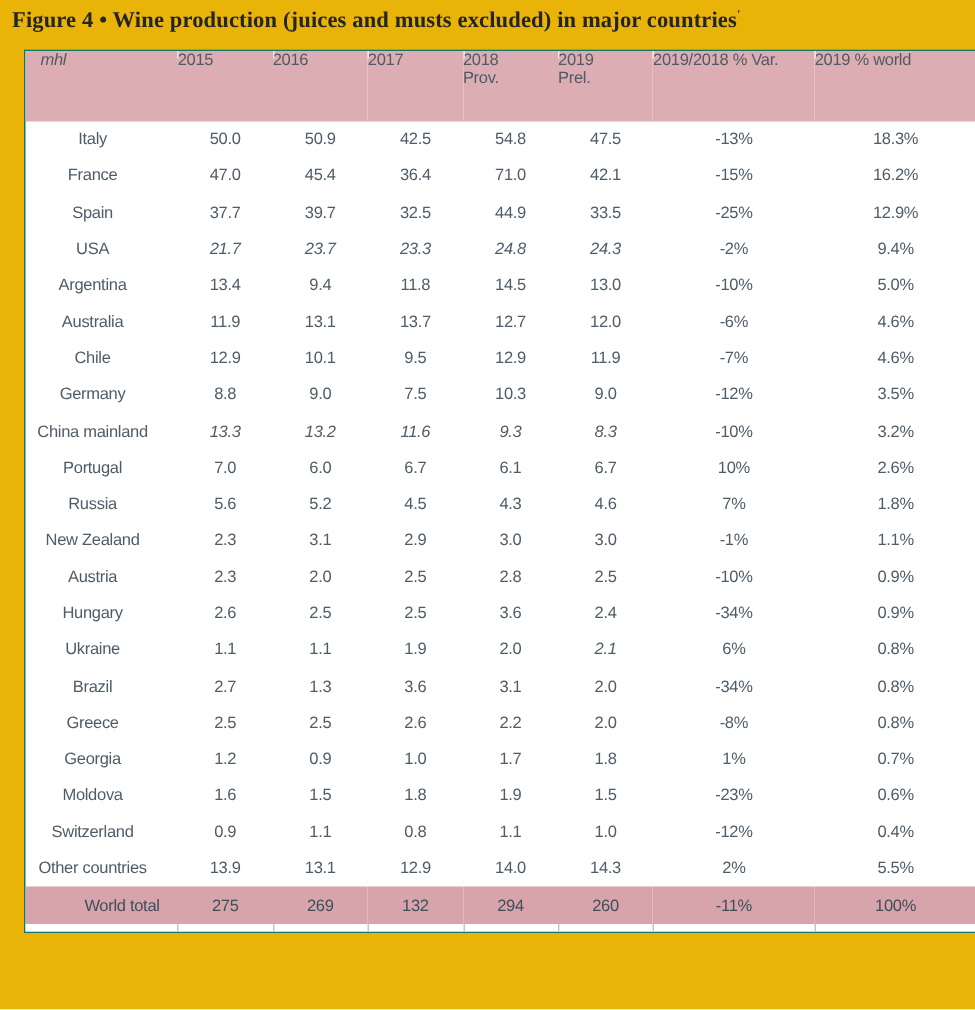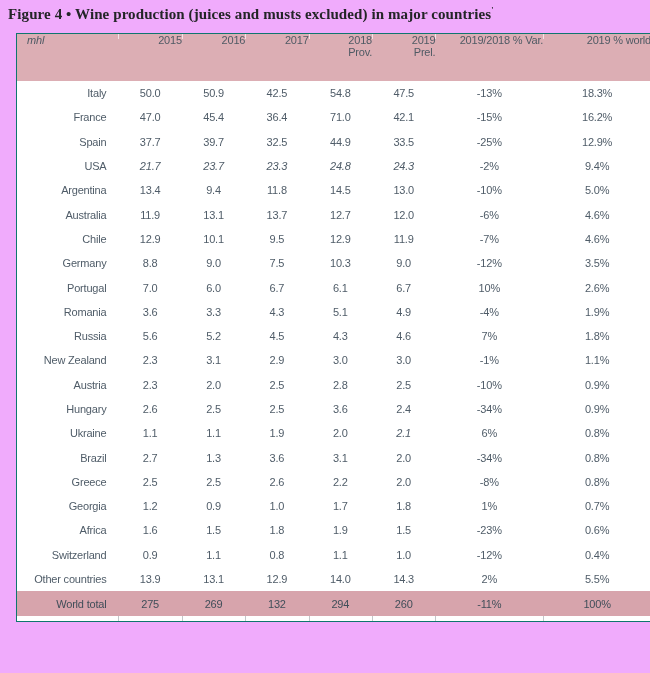--- a/index.html
+++ b/index.html
@@ -1,20 +1,20 @@
 <!DOCTYPE html>
 <html><head>
 <meta charset="utf-8">
 <style>
   html, body { margin: 0; padding: 0; background: #ffffff; }
   .page {
     position: relative;
     width: 650px;
     height: 673px;
-    background: #f0abfc;
+    background: #eab308;
     font-family: "Liberation Sans", sans-serif;
     overflow: hidden;
   }
   .title {
     margin: 0;
     padding: 6px 8px 0 8px;
     font-family: "Liberation Serif", serif;
     font-weight: bold;
     font-size: 15px;
     color: #232527;
@@ -43,38 +43,37 @@
     padding: 0;
     font-weight: normal;
   }
   thead tr { height: 47px; }
   thead th {
     background: #dcaeb4;
     vertical-align: top;
     padding-top: 7px;
     font-size: 11px;
     color: #4f5a64;
-    text-align: right;
+    text-align: left;
   }
   thead th.unit-cell {
     text-align: left;
     padding-left: 10px;
     font-style: italic;
   }
   thead th .sub { display: block; }
   tbody tr { height: 24.3px; }
   tbody td {
     font-size: 11px;
     color: #4f5c68;
     text-align: center;
     vertical-align: middle;
     white-space: nowrap;
   }
   tbody td.country {
-    text-align: right;
     padding-right: 12px;
   }
   tbody td.ital { font-style: italic; }
   tfoot tr { height: 25px; }
   tfoot td {
     background: #d7a4ac;
     font-size: 11px;
     font-weight: bold;
     color: #404e59;
     text-align: center;
@@ -200,40 +199,40 @@
             <td class="country">Germany</td>
             <td>8.8</td>
             <td>9.0</td>
             <td>7.5</td>
             <td>10.3</td>
             <td>9.0</td>
             <td>-12%</td>
             <td>3.5%</td>
           </tr>
           <tr>
+            <td class="country">China mainland</td>
+            <td class="ital">13.3</td>
+            <td class="ital">13.2</td>
+            <td class="ital">11.6</td>
+            <td class="ital">9.3</td>
+            <td class="ital">8.3</td>
+            <td>-10%</td>
+            <td>3.2%</td>
+          </tr>
+          <tr>
             <td class="country">Portugal</td>
             <td>7.0</td>
             <td>6.0</td>
             <td>6.7</td>
             <td>6.1</td>
             <td>6.7</td>
             <td>10%</td>
             <td>2.6%</td>
           </tr>
           <tr>
-            <td class="country">Romania</td>
-            <td>3.6</td>
-            <td>3.3</td>
-            <td>4.3</td>
-            <td>5.1</td>
-            <td>4.9</td>
-            <td>-4%</td>
-            <td>1.9%</td>
-          </tr>
-          <tr>
             <td class="country">Russia</td>
             <td>5.6</td>
             <td>5.2</td>
             <td>4.5</td>
             <td>4.3</td>
             <td>4.6</td>
             <td>7%</td>
             <td>1.8%</td>
           </tr>
           <tr>
@@ -300,21 +299,21 @@
             <td class="country">Georgia</td>
             <td>1.2</td>
             <td>0.9</td>
             <td>1.0</td>
             <td>1.7</td>
             <td>1.8</td>
             <td>1%</td>
             <td>0.7%</td>
           </tr>
           <tr>
-            <td class="country">Africa</td>
+            <td class="country">Moldova</td>
             <td>1.6</td>
             <td>1.5</td>
             <td>1.8</td>
             <td>1.9</td>
             <td>1.5</td>
             <td>-23%</td>
             <td>0.6%</td>
           </tr>
           <tr>
             <td class="country">Switzerland</td>

